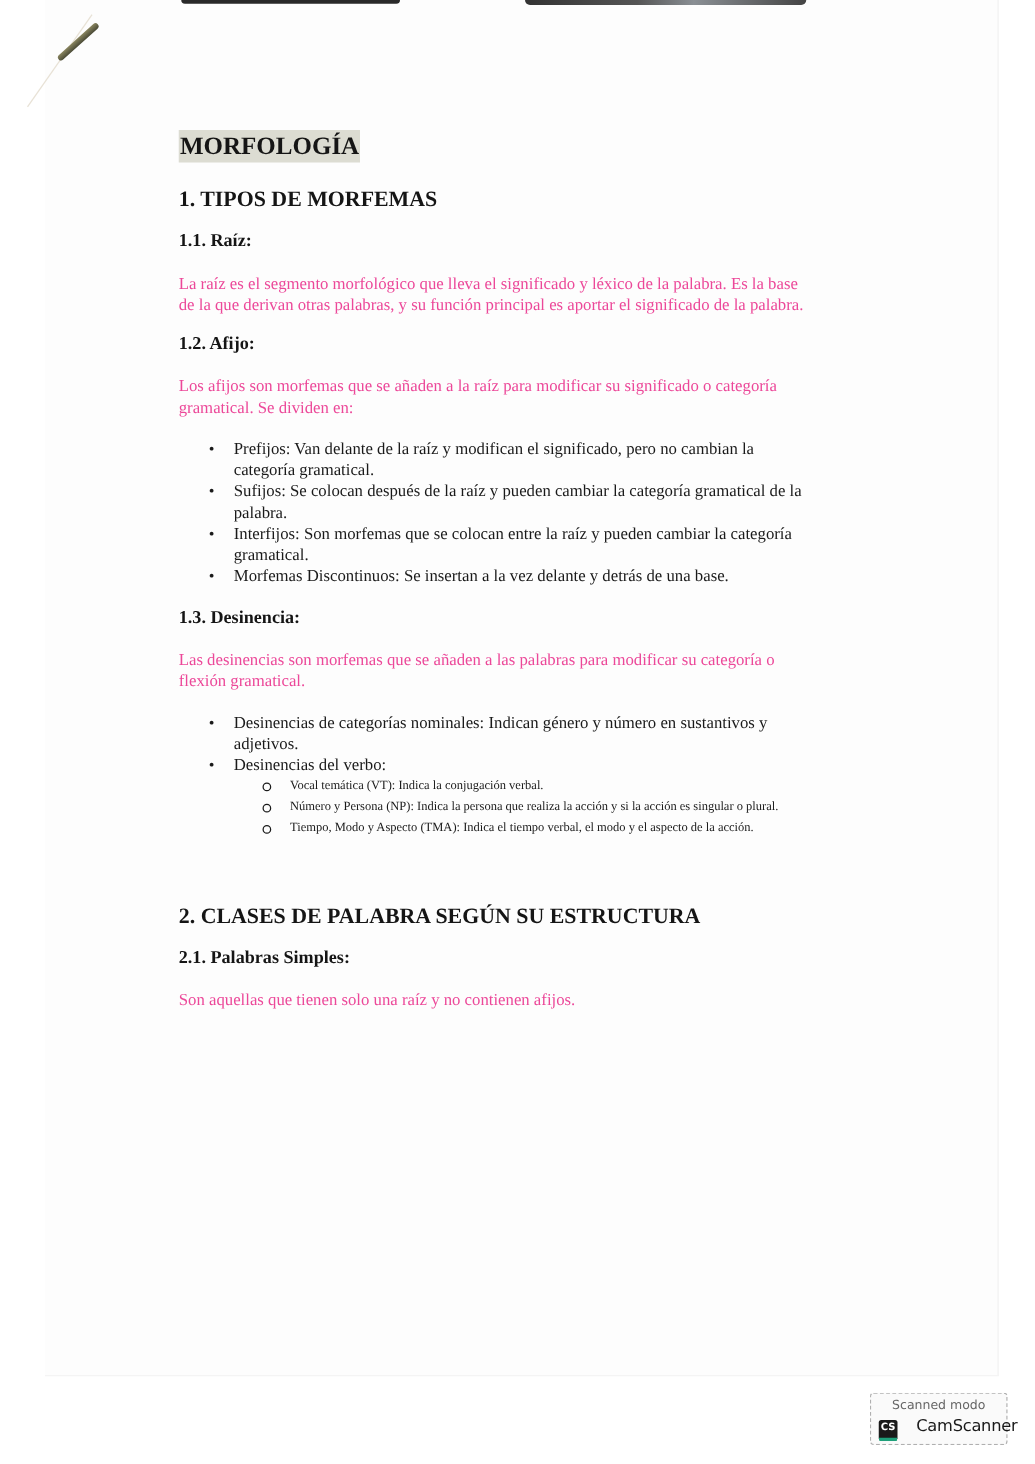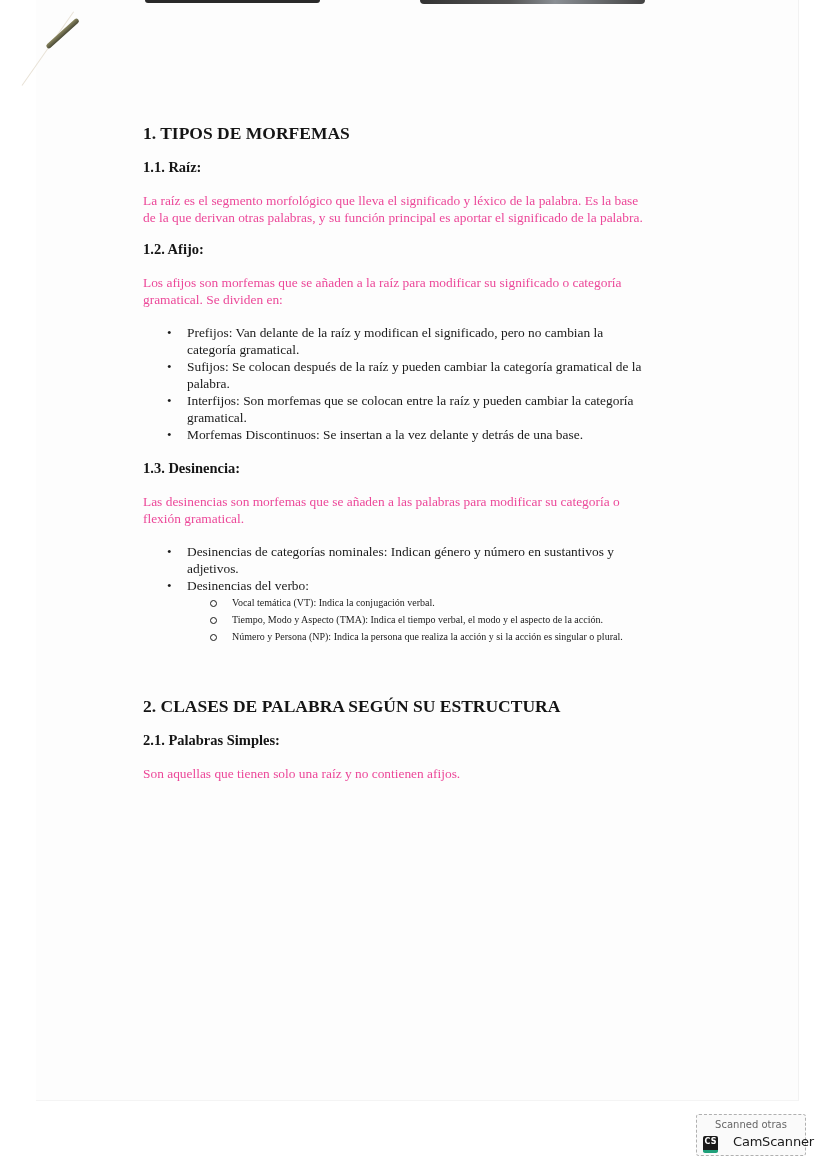--- a/index.html
+++ b/index.html
@@ -161,20 +161,23 @@
 </head>
 <body>
 
 <div class="page-sheet"></div>
 <div class="top-shadow-left"></div>
 <div class="top-shadow-right"></div>
 <div class="fold-line"></div>
 <div class="staple"></div>
 
 <div class="content">
+  <div>
+    <h1 class="doc-title">MORFOLOGÍA</h1>
+  </div>
 
   <section>
     <h2 class="section">1. TIPOS DE MORFEMAS</h2>
 
     <h3 class="subsection">1.1. Raíz:</h3>
     <p class="para">La raíz es el segmento morfológico que lleva el significado y léxico de la palabra. Es la base de la que derivan otras palabras, y su función principal es aportar el significado de la palabra.</p>
 
     <h3 class="subsection">1.2. Afijo:</h3>
     <p class="para">Los afijos son morfemas que se añaden a la raíz para modificar su significado o categoría gramatical. Se dividen en:</p>
     <ul class="bullets">
@@ -206,35 +209,35 @@
       <li>
         <span class="bullet-dot">•</span>
         <span>Desinencias del verbo:</span>
         <ul class="sub">
           <li>
             <span class="circle-bullet"></span>
             <span>Vocal temática (VT): Indica la conjugación verbal.</span>
           </li>
           <li>
             <span class="circle-bullet"></span>
-            <span>Tiempo, Modo y Aspecto (TMA): Indica el tiempo verbal, el modo y el aspecto de la acción.</span>
+            <span>Número y Persona (NP): Indica la persona que realiza la acción y si la acción es singular o plural.</span>
           </li>
           <li>
             <span class="circle-bullet"></span>
-            <span>Número y Persona (NP): Indica la persona que realiza la acción y si la acción es singular o plural.</span>
+            <span>Tiempo, Modo y Aspecto (TMA): Indica el tiempo verbal, el modo y el aspecto de la acción.</span>
           </li>
         </ul>
       </li>
     </ul>
   </section>
 
   <section class="section-2">
     <h2 class="section" style="margin-top:0">2. CLASES DE PALABRA SEGÚN SU ESTRUCTURA</h2>
     <h3 class="subsection" style="">2.1. Palabras Simples:</h3>
     <p class="para">Son aquellas que tienen solo una raíz y no contienen afijos.</p>
   </section>
 </div>
 
 <div class="badge">
-  <div class="badge-line1">Scanned otras</div>
+  <div class="badge-line1">Scanned modo</div>
   <div class="badge-logo">CS</div>
   <div class="badge-name">CamScanner</div>
 </div>
 
 </body></html>

